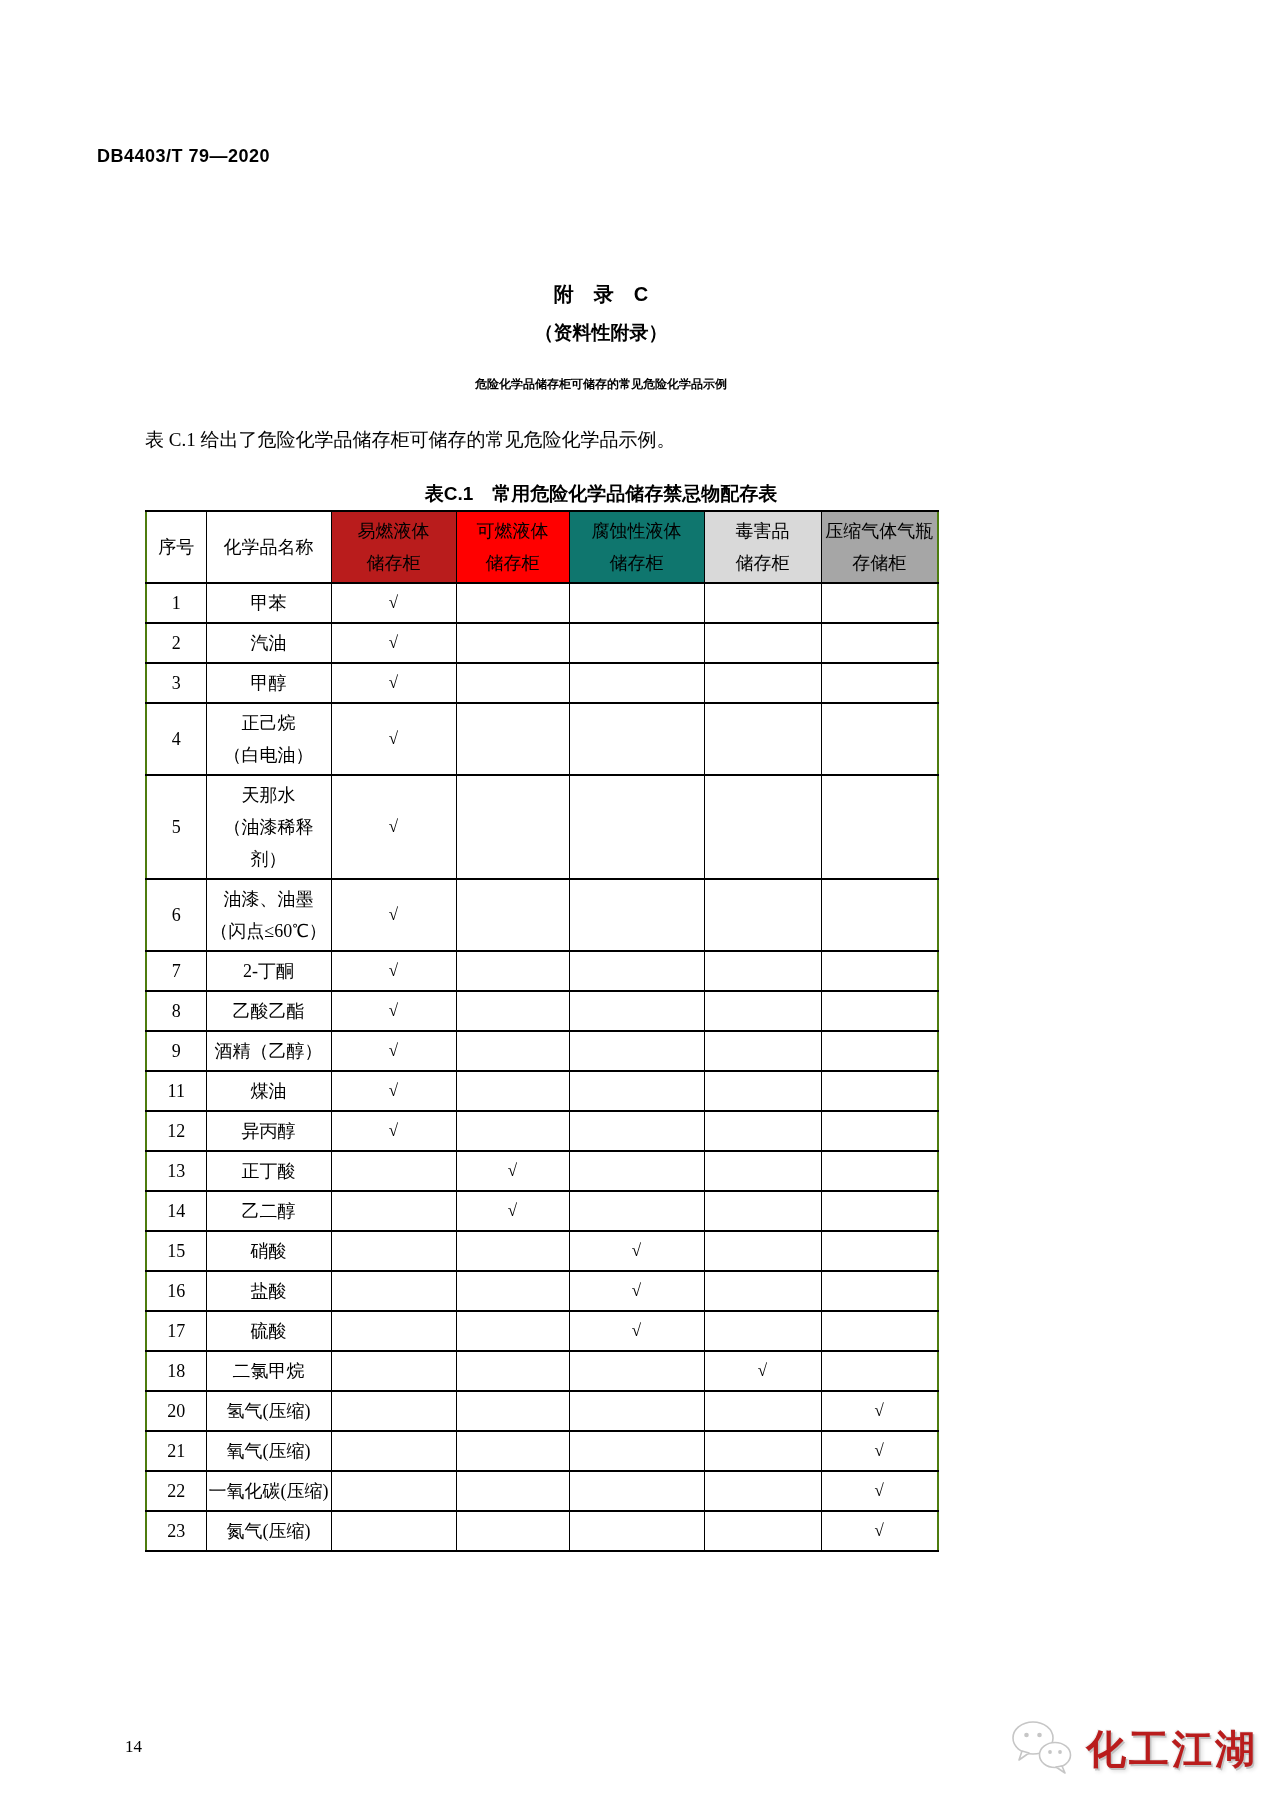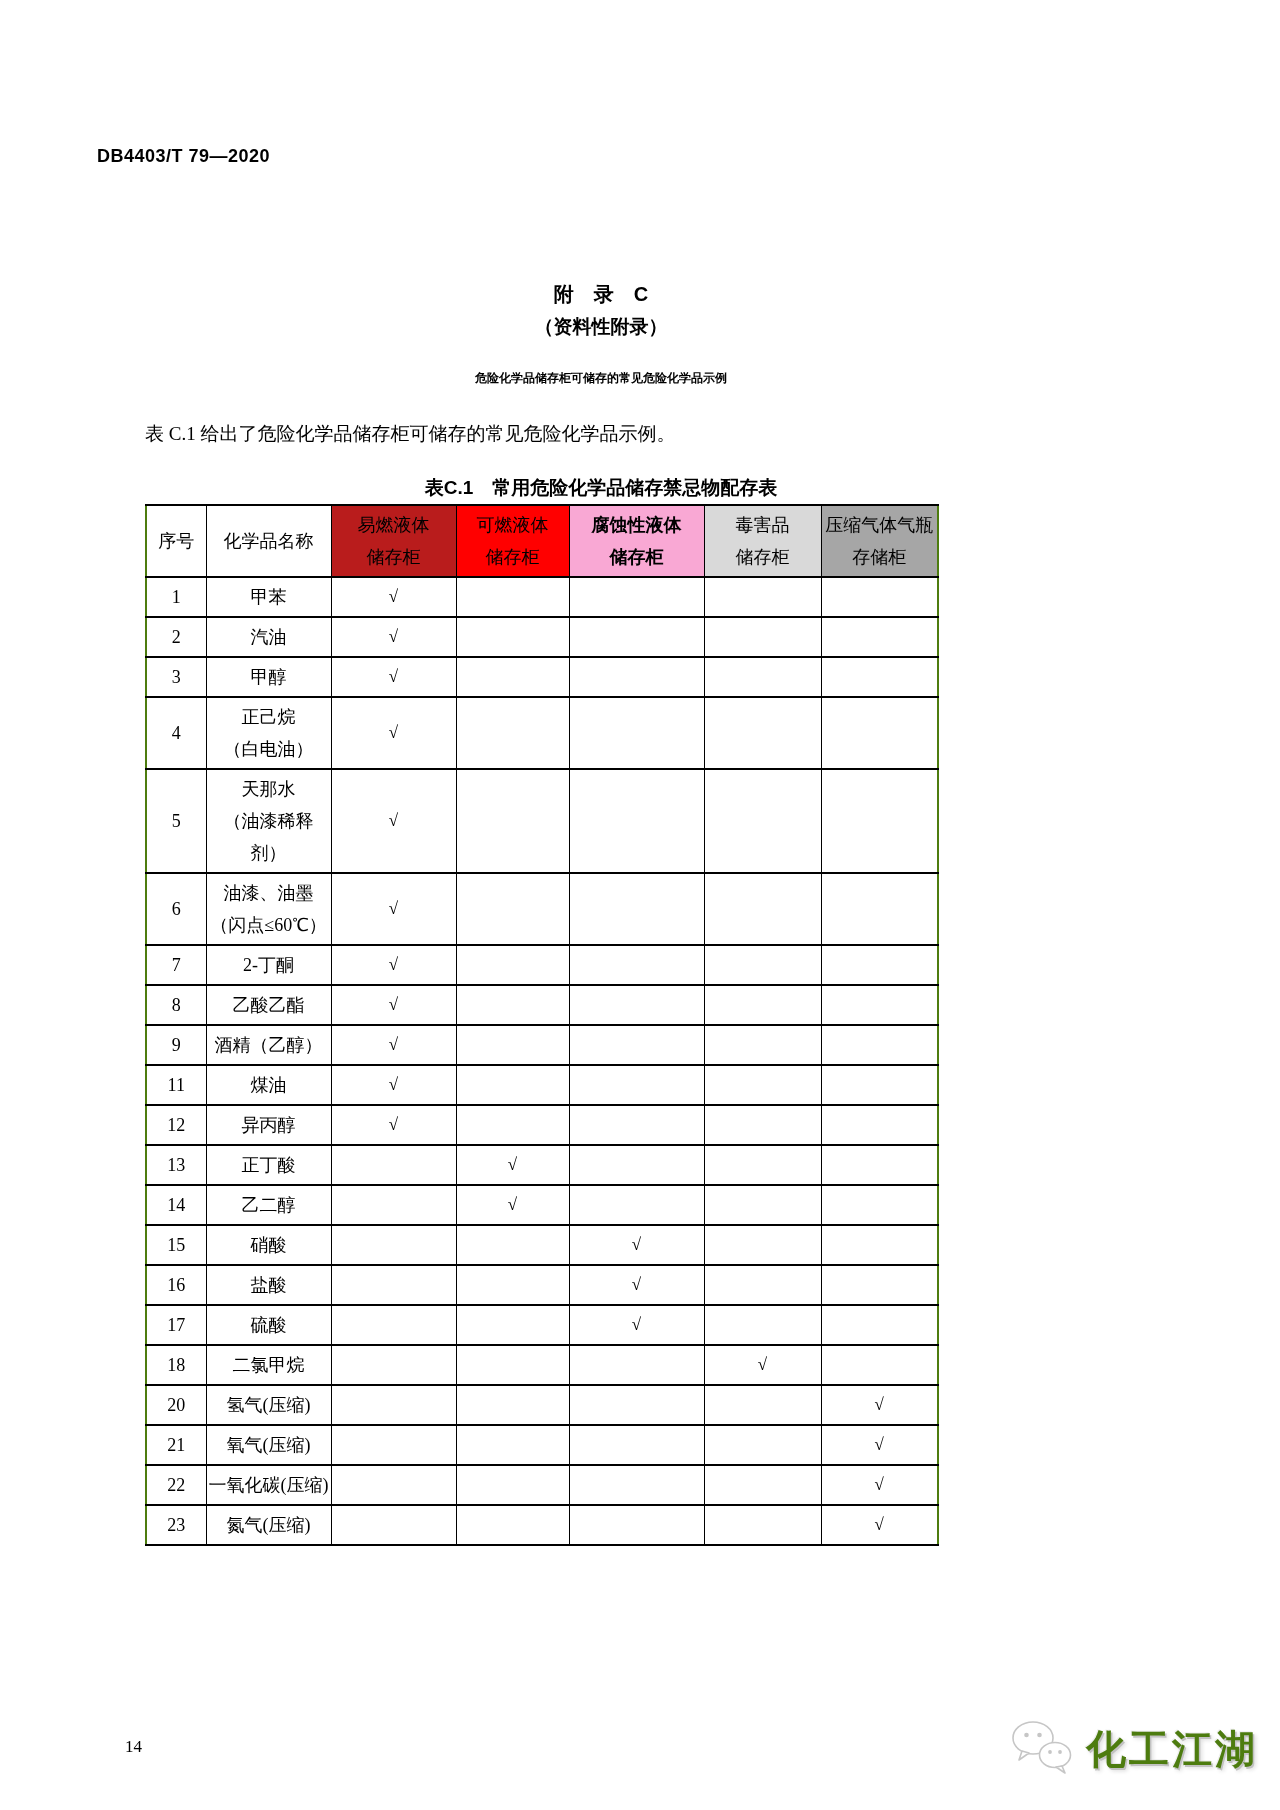--- a/index.html
+++ b/index.html
@@ -14,21 +14,21 @@
   .doc-code {
     position:absolute; left:97px; top:146px;
     font-family:"Liberation Sans", sans-serif;
     font-size:18px; font-weight:600; letter-spacing:.5px;text-align:center;
   }
 
   .content { position:absolute; left:145px; top:281px; width:912px; }
 
   .t1, .t2, .t3, .caption { font-family:"Liberation Sans", sans-serif; font-weight:bold; }
   .t1 { text-align:center; font-size:20px; }
-  .t2 { text-align:center; font-size:19px; margin-top:6px; }
+  .t2 { text-align:center; font-size:19px; margin-top:12px; }
   .t3 { text-align:center; font-size:12px; margin-top:30px; }
 
   .intro { margin-top:34px; font-size:19px; line-height:26px; }
 
   .caption { margin-top:28px; text-align:center; font-size:19px; }
 
   table.chem {
     margin-top:3px; width:792px; table-layout:fixed;
     border-collapse:collapse; border:2px solid #4d7c0f;
   }
@@ -48,21 +48,21 @@
     font-size:17px;
   }
 
   .watermark {
     position:absolute; right:22px; top:1718px;
     display:flex; align-items:center; gap:10px;
   }
   .watermark .wm-text {
     font-family:"Liberation Sans", sans-serif;
     font-size:40px; font-weight:bold; letter-spacing:3px;
-    color:#4d7c0f;
+    color:#b91c1c;
     text-shadow: 1.5px 1.5px 0 #c2c2c2, 3px 3px 4px #dcdcdc, -1px -1px 0 #efefef;
   }
 </style>
 </head>
 <body>
 
 <div class="page">
 
   <div class="doc-code">DB4403/T 79—2020</div>
 
@@ -90,21 +90,21 @@
             <th>序号</th>
             <th>化学品名称</th>
             <th style="background: #b91c1c;">
               <div>易燃液体</div>
               <div>储存柜</div>
             </th>
             <th style="background: rgb(255, 0, 0);">
               <div>可燃液体</div>
               <div>储存柜</div>
             </th>
-            <th style="background: #f9a8d4; font-weight: bold;">
+            <th style="background: #0f766e;">
               <div>腐蚀性液体</div>
               <div>储存柜</div>
             </th>
             <th style="background: rgb(217, 217, 217);">
               <div>毒害品</div>
               <div>储存柜</div>
             </th>
             <th style="background: rgb(166, 166, 166);">
               <div>压缩气体气瓶</div>
               <div>存储柜</div>

